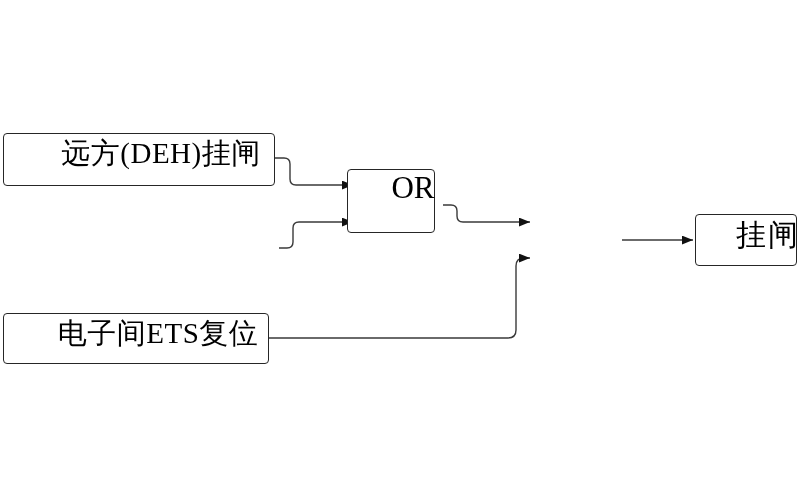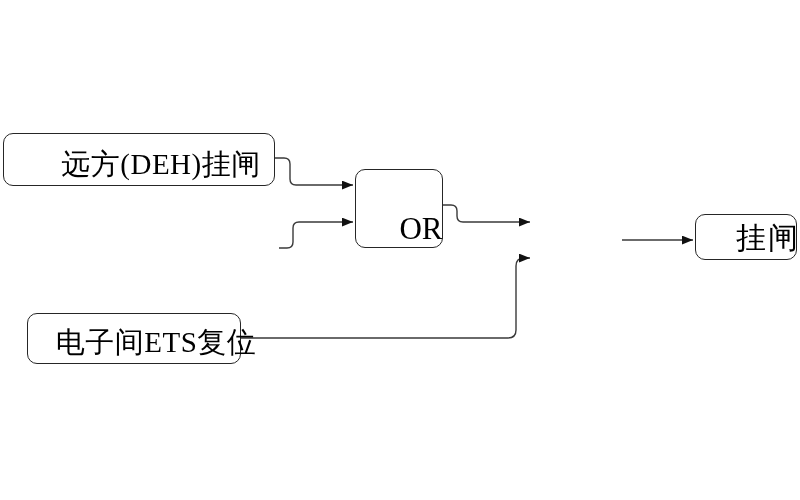--- a/index.html
+++ b/index.html
@@ -19,39 +19,39 @@
     position: absolute;
     left: 0;
     top: 0;
     width: 800px;
     height: 500px;
   }
   .node {
     position: absolute;
     box-sizing: border-box;
     border: 1.6px solid #262626;
-    border-radius: 10px;
+    border-radius: 4px;
     background: #ffffff;
     display: flex;
-    align-items: flex-end;
+    align-items: flex-start;
     justify-content: center;
     color: #000000;
     white-space: nowrap;
     padding-left: 44px;
   }
   .node-input { font-size: 29px; letter-spacing: 0.5px; }
   .node-gate  { font-size: 31px; }
   .node-out   { font-size: 30px; letter-spacing: 2px; }
 
   .n-remote { left: 3px;   top: 133px; width: 272px; height: 53px; }
   .n-local  { left: 3px;   top: 222px; width: 276px; height: 52px; }
-  .n-ets    { left: 3px;   top: 313px; width: 214px; height: 51px; margin-left: 24px; }
-  .n-or     { left: 355px; top: 169px; width: 88px;  height: 79px; }
+  .n-ets    { left: 3px;   top: 313px; width: 266px; height: 51px; }
+  .n-or     { left: 347px; top: 169px; width: 88px;  height: 64px; }
   .n-and    { left: 532px; top: 204px; width: 90px;  height: 70px; }
-  .n-out    { left: 695px; top: 214px; width: 102px; height: 46px; }
+  .n-out    { left: 695px; top: 214px; width: 102px; height: 52px; }
 </style>
 </head>
 <body>
 
 <div class="canvas">
 
   <svg class="wires" width="800" height="500" viewBox="0 0 800 500" xmlns="http://www.w3.org/2000/svg">
     <defs>
       <marker id="arrow" markerUnits="userSpaceOnUse" viewBox="0 0 10 8" markerWidth="11" markerHeight="9" refX="10" refY="4" orient="auto">
         <path d="M0,0 L10,4 L0,8 Z" fill="#111111"></path>

